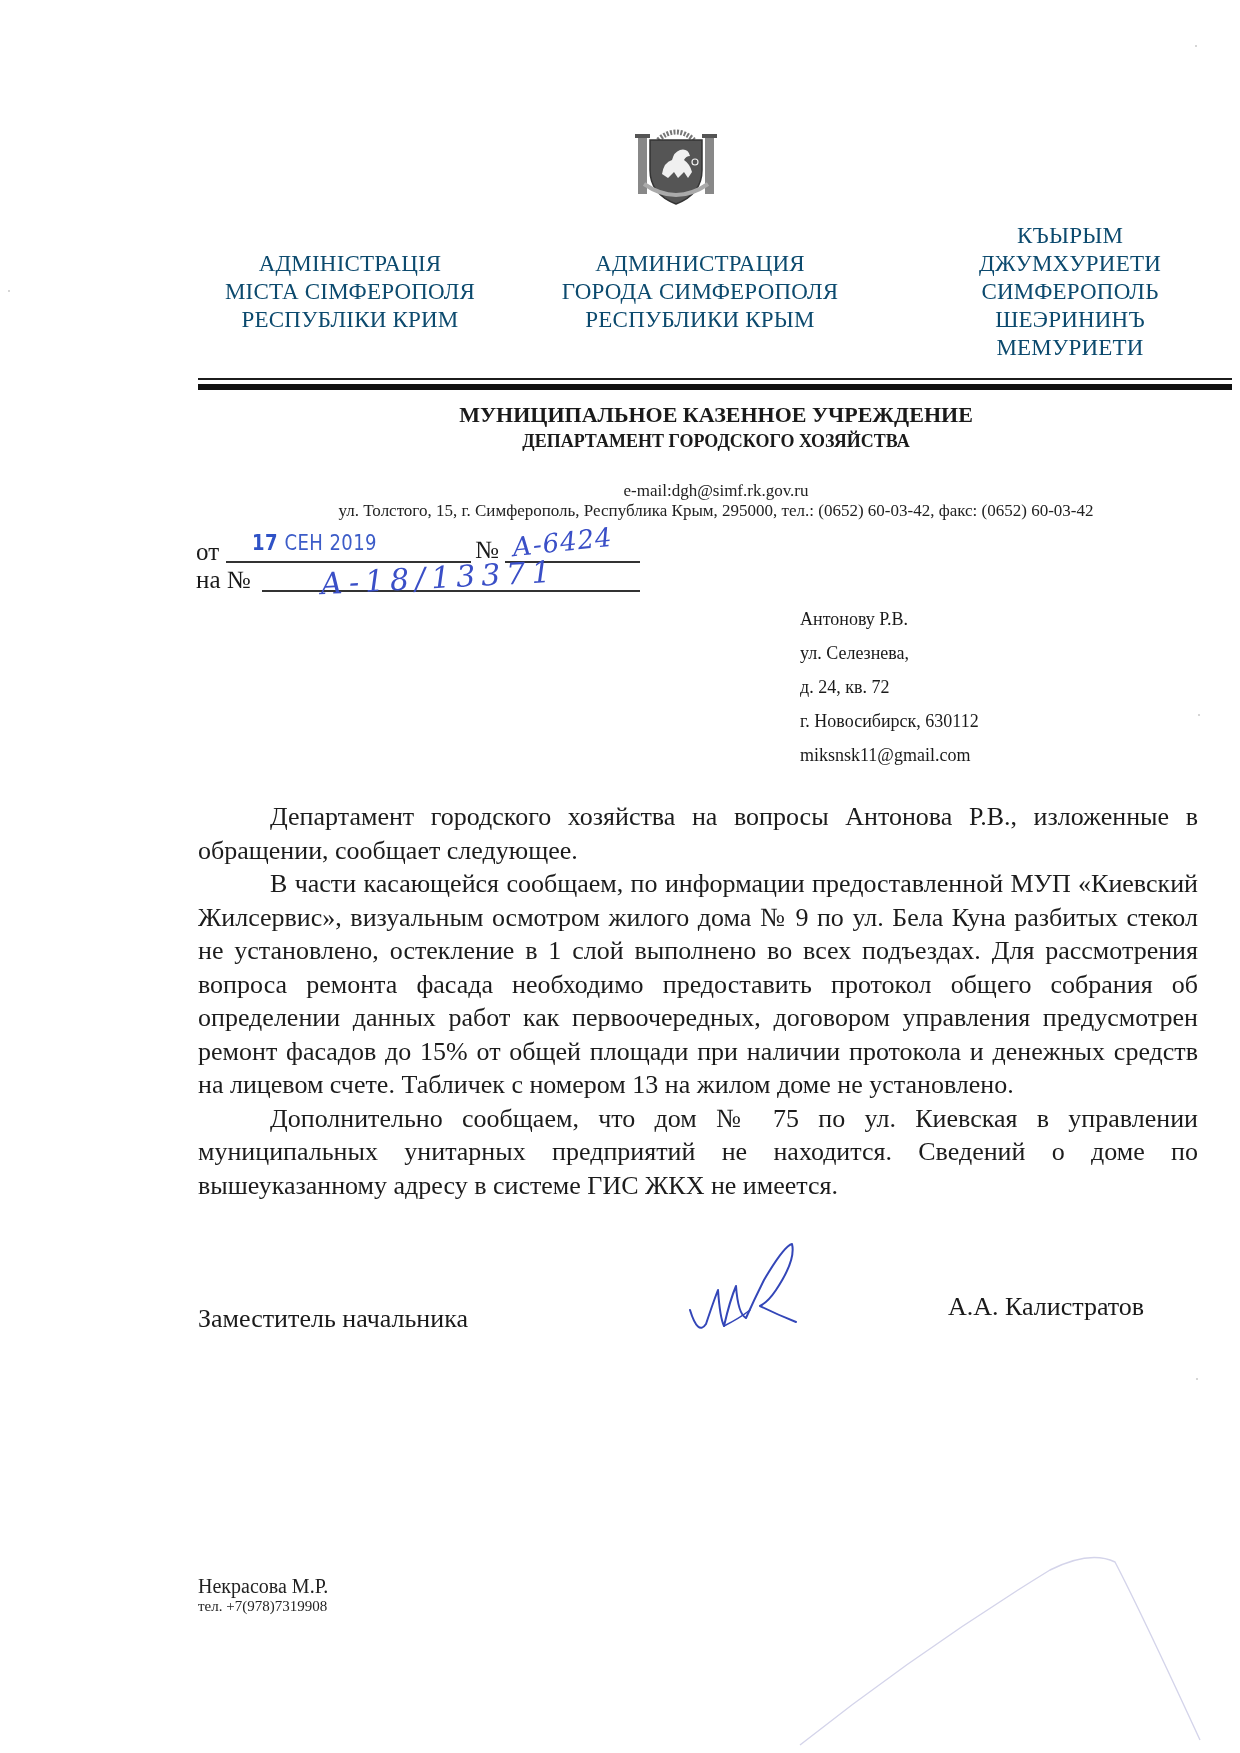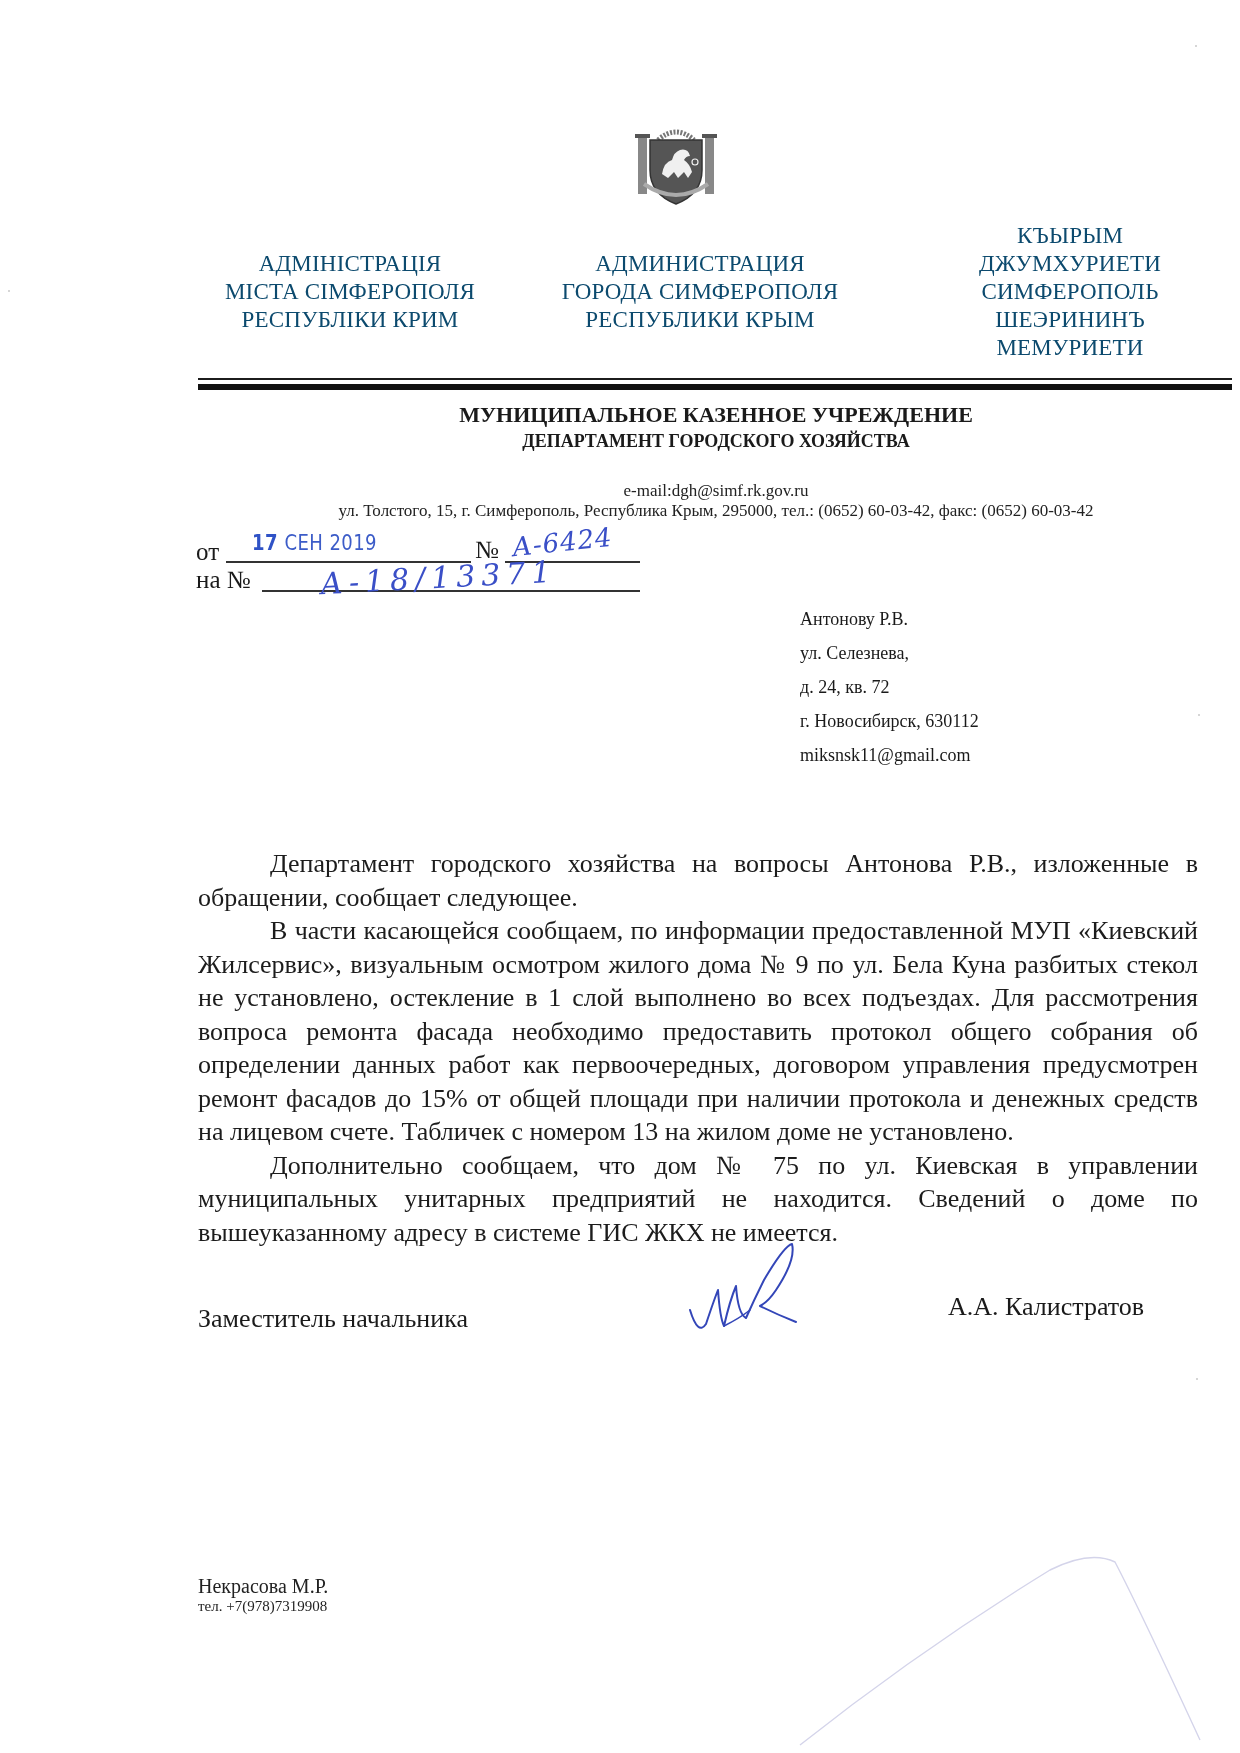--- a/index.html
+++ b/index.html
@@ -52,21 +52,21 @@
     color: #3a4fc7; font-size: 26px; white-space: nowrap; letter-spacing: 1px;
   }
   #hand-no1 { left: 512px; top: 527px; transform: rotate(-6deg); }
   #hand-na { left: 320px; top: 560px; font-size: 30px; letter-spacing: 6px; transform: rotate(-3deg); }
 
   
   #recipient { left: 800px; top: 602px; font-size: 18px; line-height: 34px; color: #1a1a1a; }
   #recipient div { white-space: nowrap; }
 
   
-  #body { left: 198px; top: 800px; width: 1000px; font-size: 26px; line-height: 33.5px; color: #1c1c1c; margin-top: 47px; }
+  #body { left: 198px; top: 800px; width: 1000px; font-size: 26px; line-height: 33.5px; color: #1c1c1c; }
   #body p { margin: 0; text-align: justify; text-indent: 72px; }
 
   
   #sig-title { left: 198px; top: 1296px; font-size: 26px; color: #1a1a1a; margin-top: 8px; }
   #sig-name { left: 948px; top: 1292px; font-size: 26px; color: #1a1a1a; }
   #sig-mark { left: 680px; top: 1240px; width: 140px; height: 110px; }
 
   
   #exec-name { left: 198px; top: 1575px; font-size: 20px; color: #222; }
   #exec-phone { left: 198px; top: 1598px; font-size: 15px; color: #222; }

